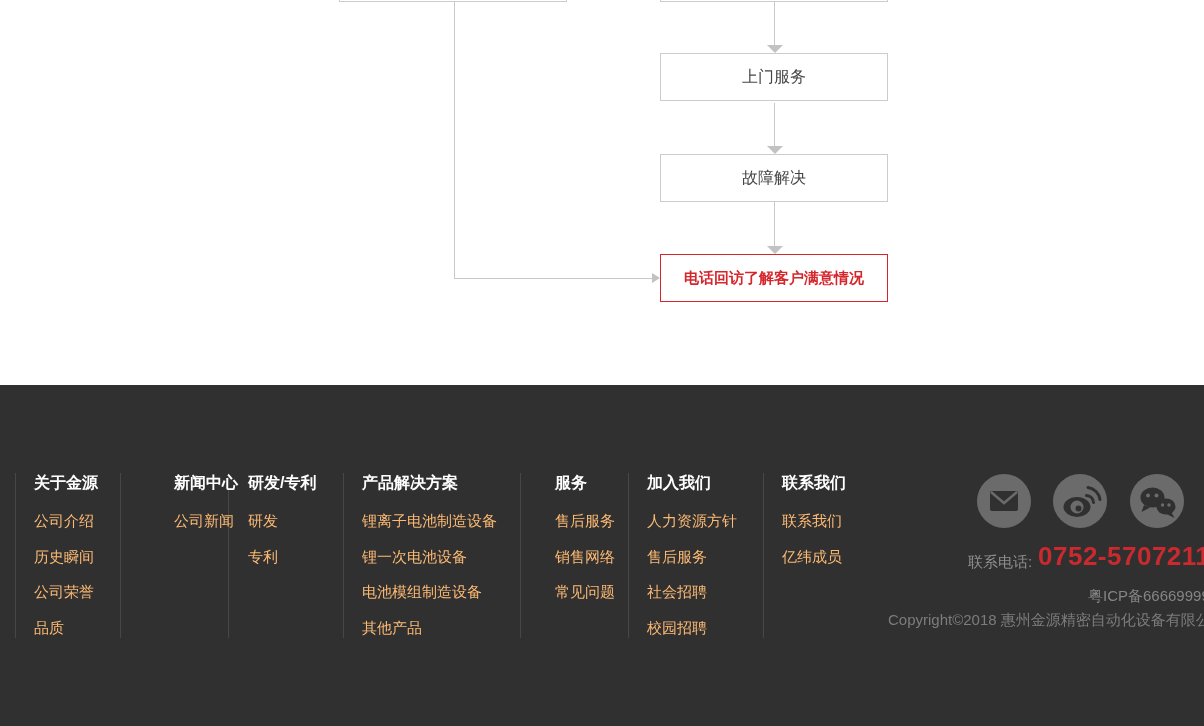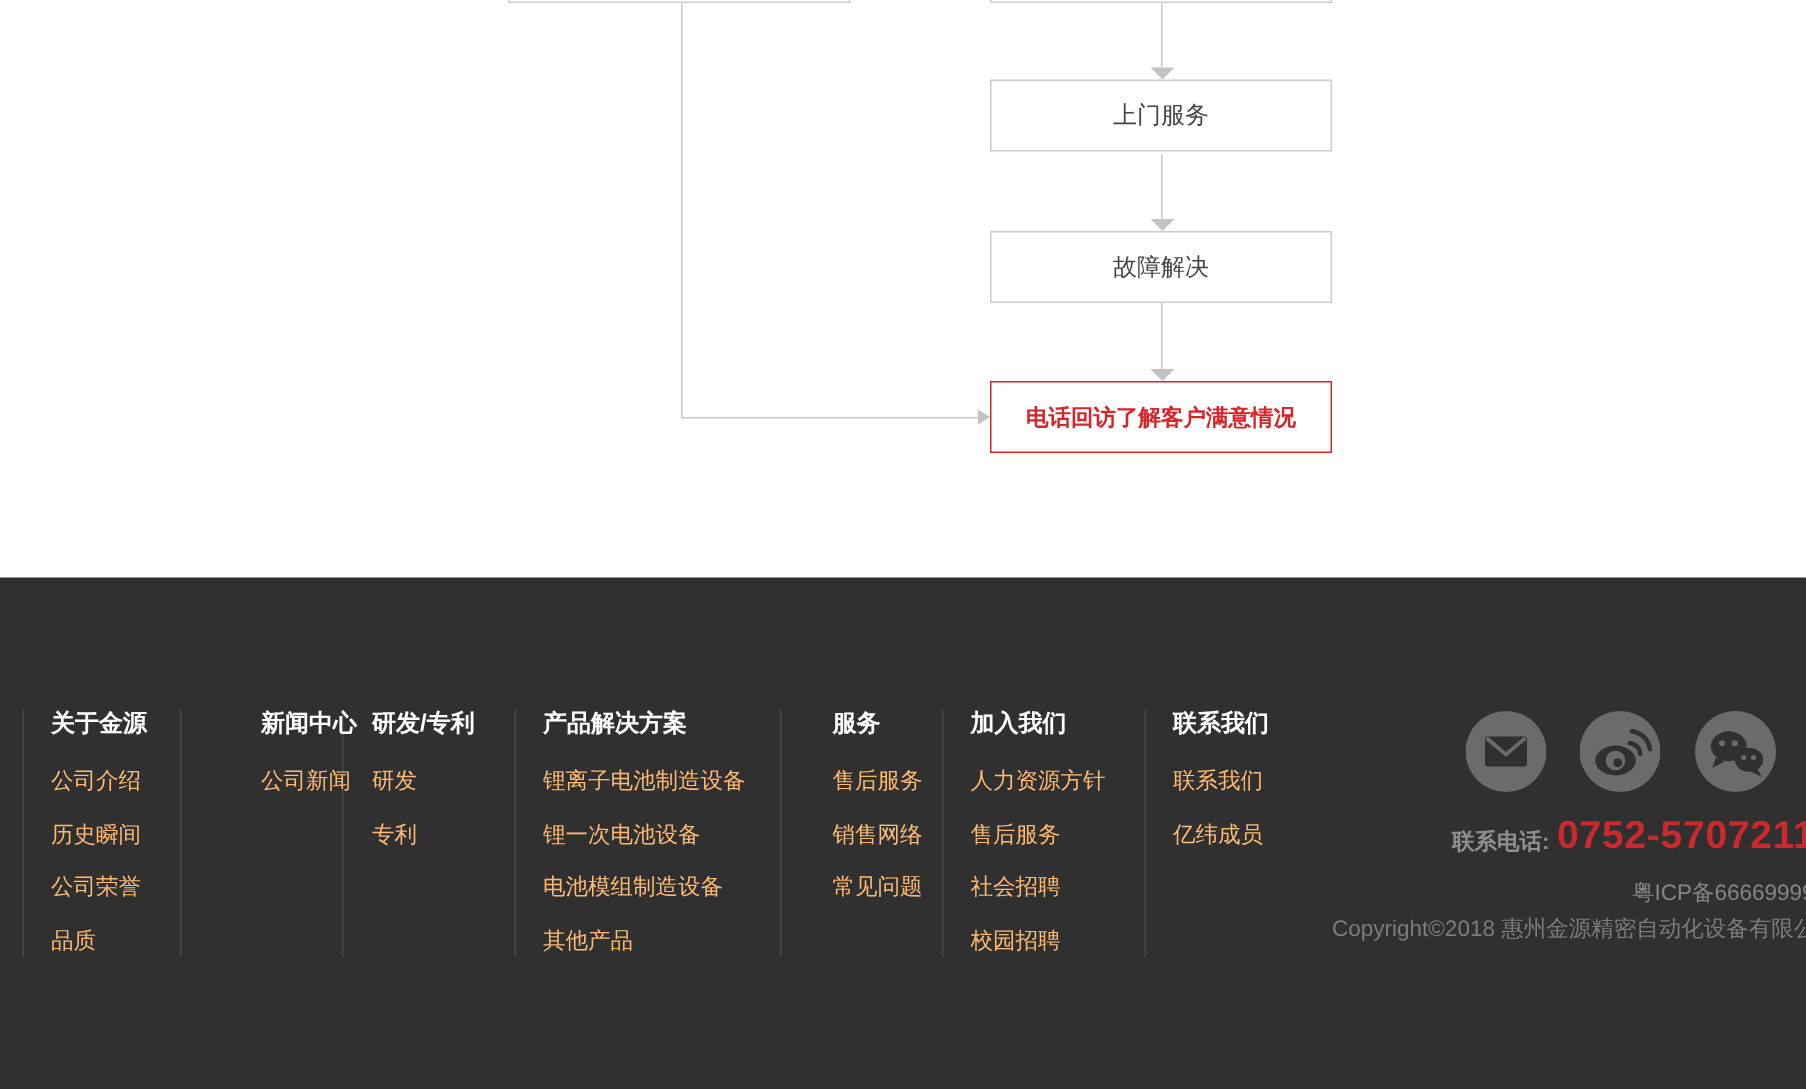--- a/index.html
+++ b/index.html
@@ -23,21 +23,21 @@
   .arrow-right { position:absolute; width:0; height:0;
     border-top:5px solid transparent; border-bottom:5px solid transparent; border-left:8px solid #c2c2c2; }
   
   .footer { position:absolute; left:0; top:385px; width:1204px; height:438px; background:#303030; }
   .fdiv { position:absolute; top:88px; width:1px; height:165px; background:#474747; }
   .fcol { position:absolute; top:82px; }
   .fcol-title { font-size:16px; font-weight:bold; color:#ffffff; line-height:32px; white-space:nowrap; }
   .fcol-items { margin-top:4px; }
   .fcol-item { font-size:15px; color:#fdba74; line-height:35.5px; white-space:nowrap; cursor:pointer; }
   .social { position:absolute; top:89px; width:54px; height:54px; cursor:pointer; }
-  .phone-label { position:absolute; left:968px; top:169px; font-size:15px; font-weight:bold; color:#8f8f8f; line-height:16px; white-space:nowrap; }
+  .phone-label { position:absolute; left:968px; top:169px; font-size:15px; font-weight:normal; color:#8f8f8f; line-height:16px; white-space:nowrap; }
   .phone-number { position:absolute; left:1038px; top:158px; font-size:26px; font-weight:bold; color:#ca2a2e; line-height:26px; letter-spacing:0.5px; white-space:nowrap; }
   .icp { position:absolute; left:1088px; top:202px; font-size:15px; color:#858585; line-height:17px; white-space:nowrap; }
   .copyright { position:absolute; left:888px; top:226px; font-size:15px; color:#7c7c7c; line-height:17px; white-space:nowrap; }
 </style>
 </head>
 <body>
 
 <div class="page">
 
   <div class="flow-box" style="left:339px; top:-46px;"></div>

